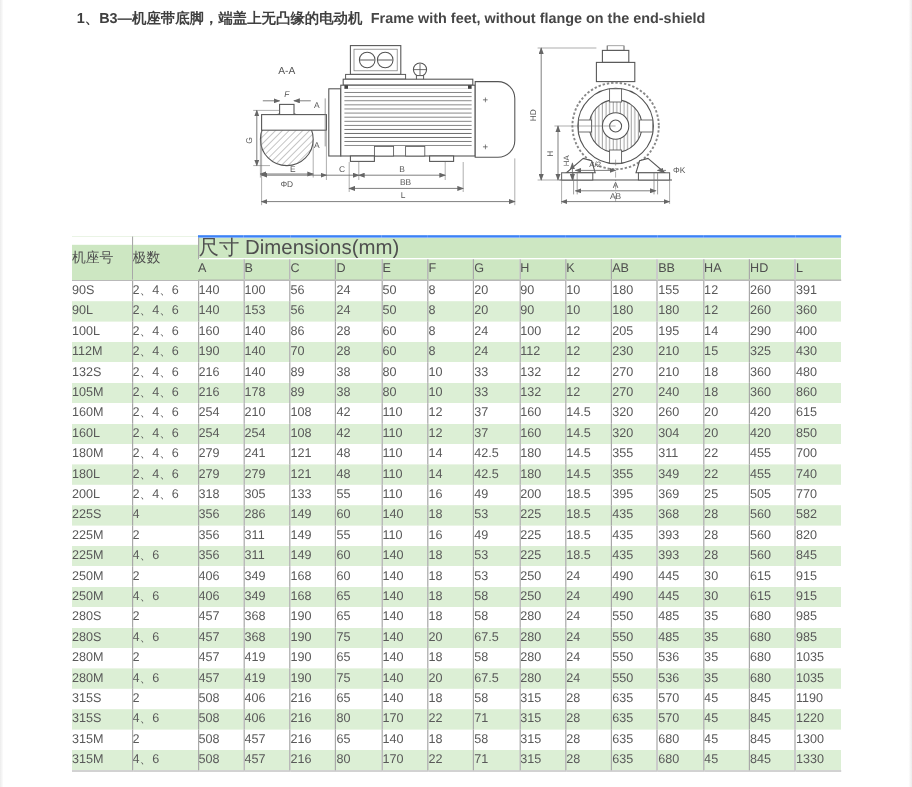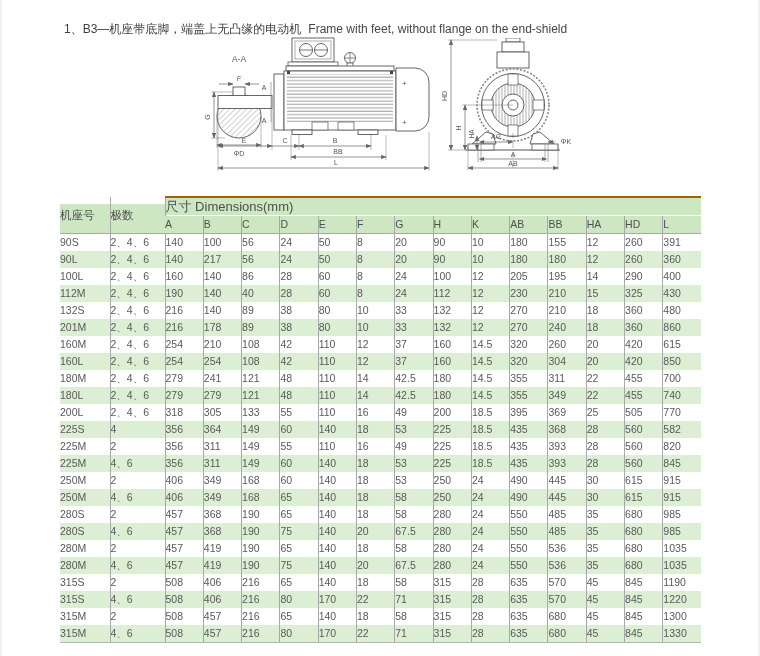--- a/index.html
+++ b/index.html
@@ -4,41 +4,41 @@
 <style>
   html,body{margin:0;padding:0;}
   body{
     width:760px;height:656px;position:relative;background:#ffffff;
     font-family:"Liberation Sans","DejaVu Sans",sans-serif;
     color:#4a4a4a;overflow:hidden;
   }
   .edge{position:absolute;top:0;bottom:0;width:3px;background:linear-gradient(to right,#ececec,#ffffff);}
   .edge.right{right:0;background:linear-gradient(to left,#ececec,#ffffff);}
 
-  .page-title{position:absolute;left:64px;top:21px;font-size:12px;color:#3f3f3f;white-space:nowrap;}
+  .page-title{position:absolute;left:64px;top:7px;font-size:12px;color:#3f3f3f;white-space:nowrap;font-weight:bold;}
   .page-title .en{margin-left:7px;color:#464646;}
 
   .drawing{position:absolute;}
   svg text{font-family:"Liberation Sans","DejaVu Sans",sans-serif;fill:#555;}
 
   
   table.dims{
     position:absolute;left:60px;top:196px;width:641px;
     border-collapse:collapse;table-layout:fixed;
     font-size:10.5px;color:#595959;text-align:left;
   }
   table.dims th{font-weight:normal;}
   table.dims td, table.dims th{
     border-left:1px solid #a8a8a8;
     padding:0;height:17px;line-height:17px;overflow:hidden;white-space:nowrap;
   }
   table.dims td:first-child, table.dims th:first-child{border-left:none;}
   .th-banner{
-    background:#cde7c2;border-top:2px solid #a16207;height:19px;line-height:19px;
-    font-size:13px;color:#4f4f4f;white-space:pre;
+    background:#cde7c2;border-top:2px solid #3b82f6;height:19px;line-height:19px;
+    font-size:17px;color:#4f4f4f;white-space:pre;
   }
   .th-merged{
     background:#cde7c2;font-size:11.5px;color:#4f4f4f;position:relative;
   }
   .th-merged::before{content:"";position:absolute;left:-1px;right:-1px;top:0;height:7px;background:#ffffff;}
   .letters th{
     background:#cde7c2;border-top:1px solid #ffffff;border-bottom:1px solid #a8a8a8;
     height:17px;line-height:17px;font-size:10.5px;color:#4f4f4f;
   }
   .th-merged{border-bottom:1px solid #a8a8a8;}
@@ -258,21 +258,21 @@
         <td>180</td>
         <td>155</td>
         <td>12</td>
         <td>260</td>
         <td>391</td>
       </tr>
       <tr>
         <td>90L</td>
         <td>2、4、6</td>
         <td>140</td>
-        <td>217</td>
+        <td>153</td>
         <td>56</td>
         <td>24</td>
         <td>50</td>
         <td>8</td>
         <td>20</td>
         <td>90</td>
         <td>10</td>
         <td>180</td>
         <td>180</td>
         <td>12</td>
@@ -295,21 +295,21 @@
         <td>195</td>
         <td>14</td>
         <td>290</td>
         <td>400</td>
       </tr>
       <tr>
         <td>112M</td>
         <td>2、4、6</td>
         <td>190</td>
         <td>140</td>
-        <td>40</td>
+        <td>70</td>
         <td>28</td>
         <td>60</td>
         <td>8</td>
         <td>24</td>
         <td>112</td>
         <td>12</td>
         <td>230</td>
         <td>210</td>
         <td>15</td>
         <td>325</td>
@@ -327,21 +327,21 @@
         <td>33</td>
         <td>132</td>
         <td>12</td>
         <td>270</td>
         <td>210</td>
         <td>18</td>
         <td>360</td>
         <td>480</td>
       </tr>
       <tr>
-        <td>201M</td>
+        <td>105M</td>
         <td>2、4、6</td>
         <td>216</td>
         <td>178</td>
         <td>89</td>
         <td>38</td>
         <td>80</td>
         <td>10</td>
         <td>33</td>
         <td>132</td>
         <td>12</td>
@@ -438,21 +438,21 @@
         <td>395</td>
         <td>369</td>
         <td>25</td>
         <td>505</td>
         <td>770</td>
       </tr>
       <tr>
         <td>225S</td>
         <td>4</td>
         <td>356</td>
-        <td>364</td>
+        <td>286</td>
         <td>149</td>
         <td>60</td>
         <td>140</td>
         <td>18</td>
         <td>53</td>
         <td>225</td>
         <td>18.5</td>
         <td>435</td>
         <td>368</td>
         <td>28</td>

